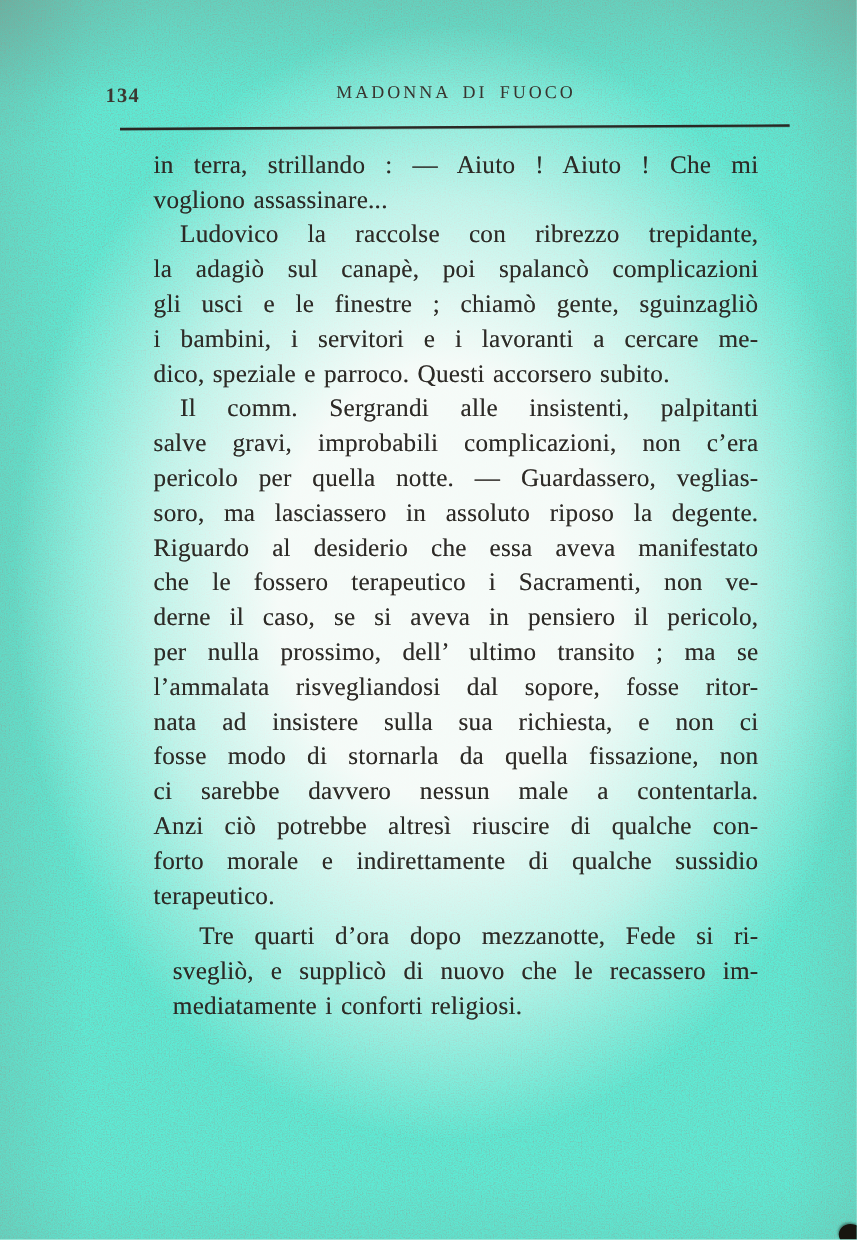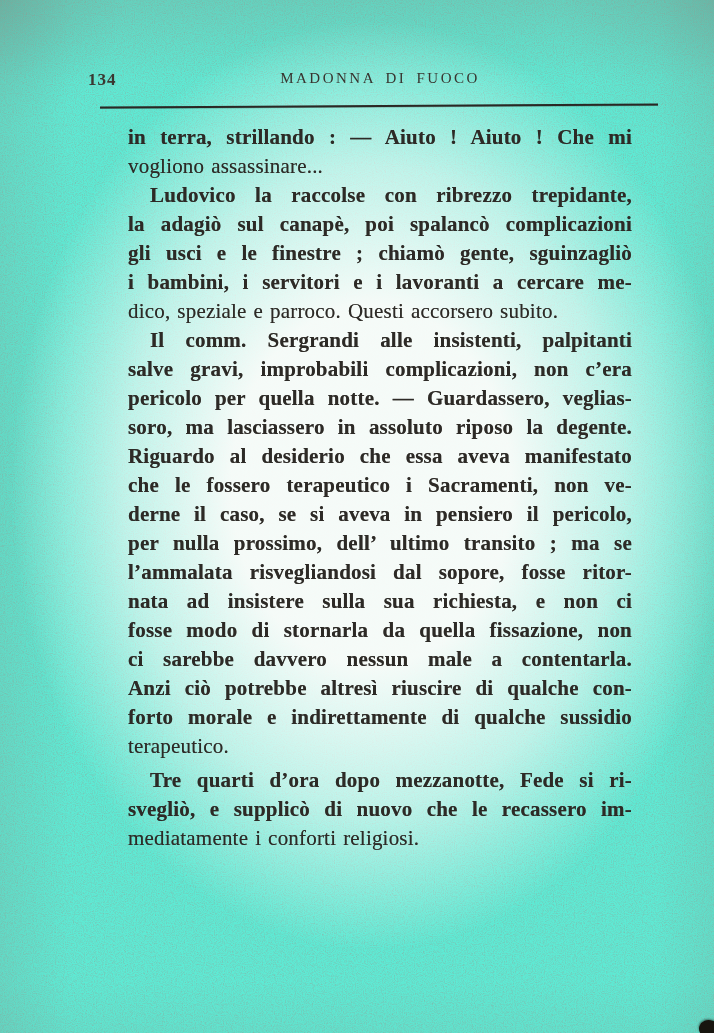--- a/index.html
+++ b/index.html
@@ -51,31 +51,30 @@
     transform: rotate(-0.3deg);
     box-shadow: 0 0.5px 0 rgba(42,39,36,0.35);
   }
   .text-block {
     position: absolute; top: 123px; left: 128px; width: 504px;
     color: #2d2a26;
     font-size: 21px;
     text-shadow: 0 0 0.5px rgba(45,42,38,0.55);
   }
   .para { margin: 0; }
-  .para.gap-before { margin-top: 5px; }
+  .para.gap-before { margin-top: 5px; margin-left: 16px; }
   .textline {
     height: 29px; line-height: 29px;
     white-space: nowrap;
     letter-spacing: 0.2px; word-spacing: 1.5px;
   }
   .textline.j {
     white-space: normal;
     text-align: justify;
     text-align-last: justify;
-    font-weight: bold;
   }
   .textline.indent { padding-left: 22px; }
   .textline.indent.j { padding-left: 0; text-indent: 22px; }
   .ink-stain {
     position: absolute; right: -5px; bottom: -5px;
     width: 20px; height: 18px;
     background: #17150f;
     border-radius: 60% 45% 50% 55%;
     box-shadow: -1px -1px 2px rgba(23,21,15,0.45);
     transform: rotate(20deg);

